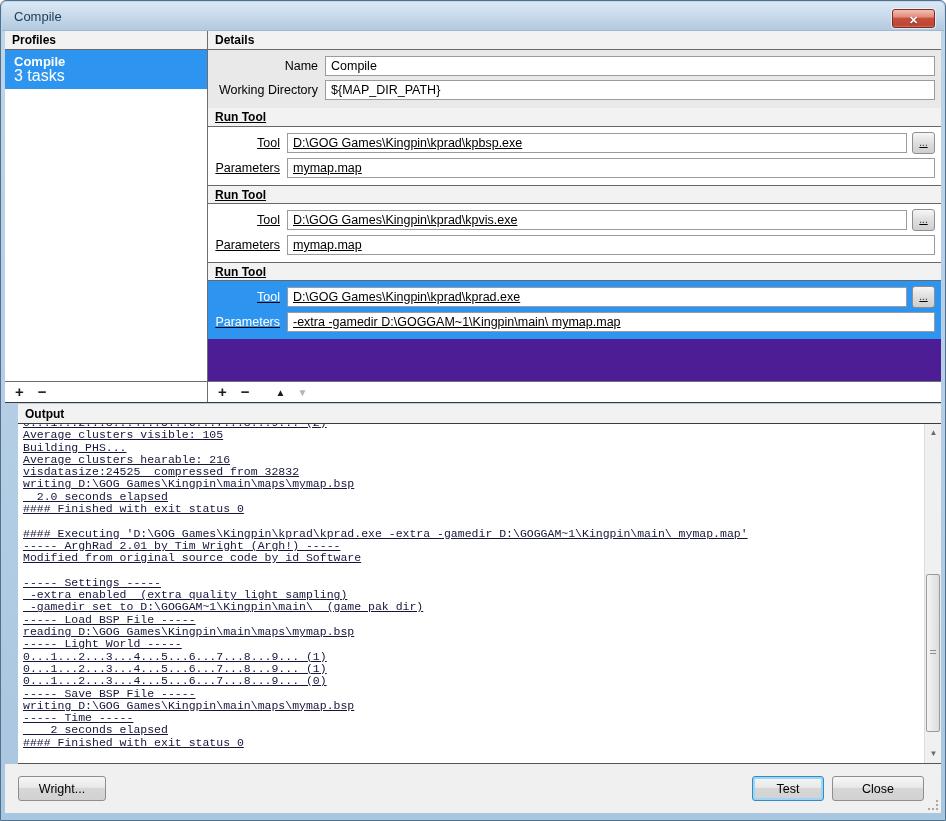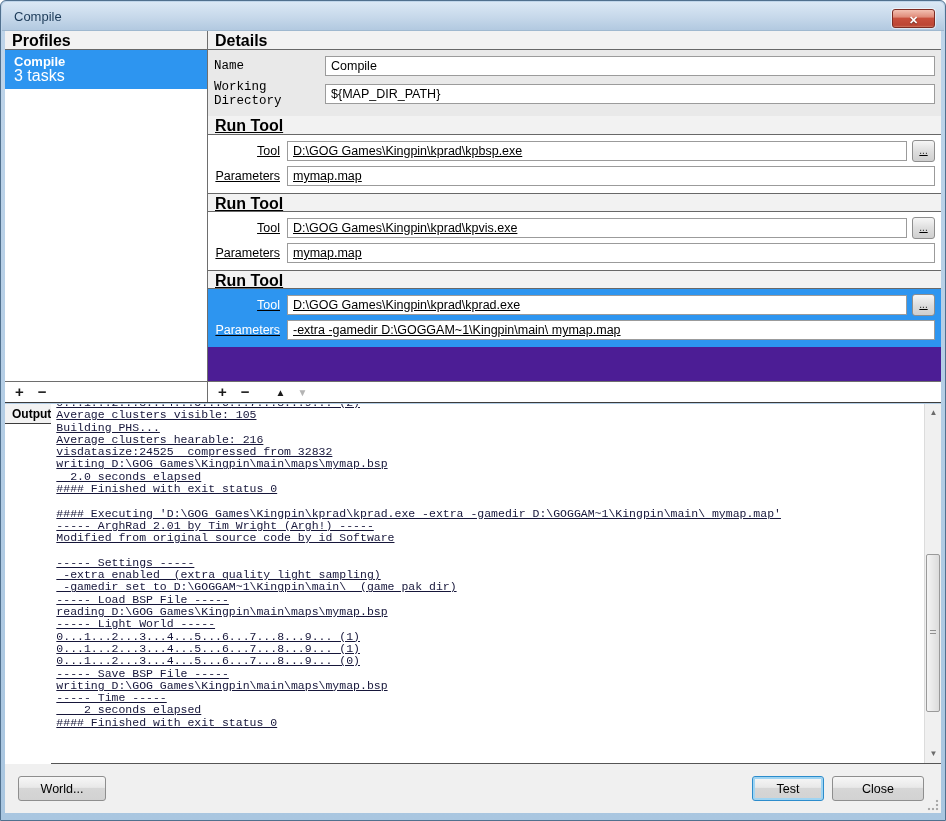--- a/index.html
+++ b/index.html
@@ -38,42 +38,42 @@
     text-shadow:0 1px 1px rgba(0,0,0,.45);
   }
   
   .panes {
     position:absolute; top:30px; left:4px; right:4px; height:372px;
     display:flex; background:#fff; border-bottom:1px solid #3c3c3c;
   }
   .pane-header {
     height:19px; line-height:19px; flex:0 0 19px;
     background:#f2f2f2; border-bottom:1px solid #686868;
-    font-weight:bold; font-size:16px; padding-left:7px; color:#000;
+    font-weight:bold; font-size:12px; padding-left:7px; color:#000;
   }
   .left-pane { width:203px; border-right:1px solid #6e6e6e; display:flex; flex-direction:column; }
   .right-pane { flex:1; display:flex; flex-direction:column; min-width:0; }
   .profile-list { flex:1; background:#fff; overflow:hidden; }
   .profile-item.selected { background:#2d95f0; color:#fff; }
   .profile-item { padding:4px 9px 6px; cursor:default; }
   .p-name { font-weight:bold; font-size:13px; line-height:15px; }
   .p-sub  { font-size:16px; line-height:14px; }
   .pane-footer {
     flex:0 0 21px; height:21px; border-top:1px solid #6e6e6e;
     display:flex; align-items:center; background:#fff;
     padding-left:10px; font-weight:bold; font-size:15px; color:#1a1a1a;
   }
   .flat-btn { cursor:pointer; line-height:20px; margin-right:14px; }
   .arrow-btn { font-size:10px; margin-right:12px; cursor:pointer; }
   .arrow-btn.disabled { color:#b4b4b4; }
   .arrow-btn.first { margin-left:12px; }
   
   .details-form { background:#e9e9e9; padding:6px 6px 8px; display:flex; flex-direction:column; gap:4px; }
   .form-row { display:flex; align-items:center; }
-  .form-row label { width:104px; text-align:left; margin-right:7px; font-size:12.5px; color:#000; flex:0 0 104px;font-family:Liberation Mono, monospace; }
+  .form-row label { width:104px; text-align:right; margin-right:7px; font-size:12.5px; color:#000; flex:0 0 104px; }
   .text-input {
     flex:1; height:20px; border:1px solid #9b9b9b; background:#fff;
     font-family:"Liberation Sans", sans-serif; font-size:12.5px; padding:0 5px; min-width:0;
     outline:none;
   }
   
   .tasks { flex:1; display:flex; flex-direction:column; overflow:hidden; background:#4c1d95;text-decoration:underline; }
   .task-header { border-top:1px solid #686868; }
   .task:first-child .task-header { border-top:none; }
   .task-body { padding:5px 6px 7px; display:flex; flex-direction:column; gap:4px; background:#fff; }
@@ -83,22 +83,22 @@
   .task-row label { width:66px; text-align:right; margin-right:7px; font-size:12.5px; flex:0 0 66px; }
   .browse-btn {
     width:23px; height:22px; margin-left:5px; flex:0 0 23px;
     border:1px solid #8e8e8e; border-radius:3px;
     background:linear-gradient(#f6f6f6,#dedede 50%,#cfcfcf);
     font-size:10px; color:#333; line-height:1; cursor:pointer;
     font-family:"Liberation Sans", sans-serif;
   }
   
   .output-section {
-    position:absolute; top:403px; left:4px; right:4px; height:360px;
-    display:flex; background:#fff;
+    position:absolute; top:403px; left:17px; right:4px; height:360px;
+    display:flex; flex-direction:column; background:#fff;
   }
   .output-header {
     height:20px; line-height:20px; flex:0 0 20px;
     background:#f2f2f2; border-bottom:1px solid #3c3c3c;
     font-weight:bold; font-size:12px; padding-left:7px;
   }
   .console { flex:1; position:relative; background:#fff; overflow:hidden; border-bottom:1px solid #555; }
   .console pre {
     margin:-7px 0 0 0; padding:0 22px 0 5px;
     font-family:"Liberation Mono","DejaVu Sans Mono",monospace;
@@ -276,19 +276,19 @@
 #### Finished with exit status 0</pre>
       <div class="vscroll">
         <div class="sb-btn up">▲</div>
         <div class="sb-thumb"></div>
         <div class="sb-btn down">▼</div>
       </div>
     </div>
   </div>
 
   <div class="footer">
-    <button class="btn btn-launch">World...</button>
+    <button class="btn btn-launch">Wright...</button>
     <button class="btn btn-test">Test</button>
     <button class="btn btn-close">Close</button>
     <div class="grip"></div>
   </div>
 
 </div>
 
 </body></html>

